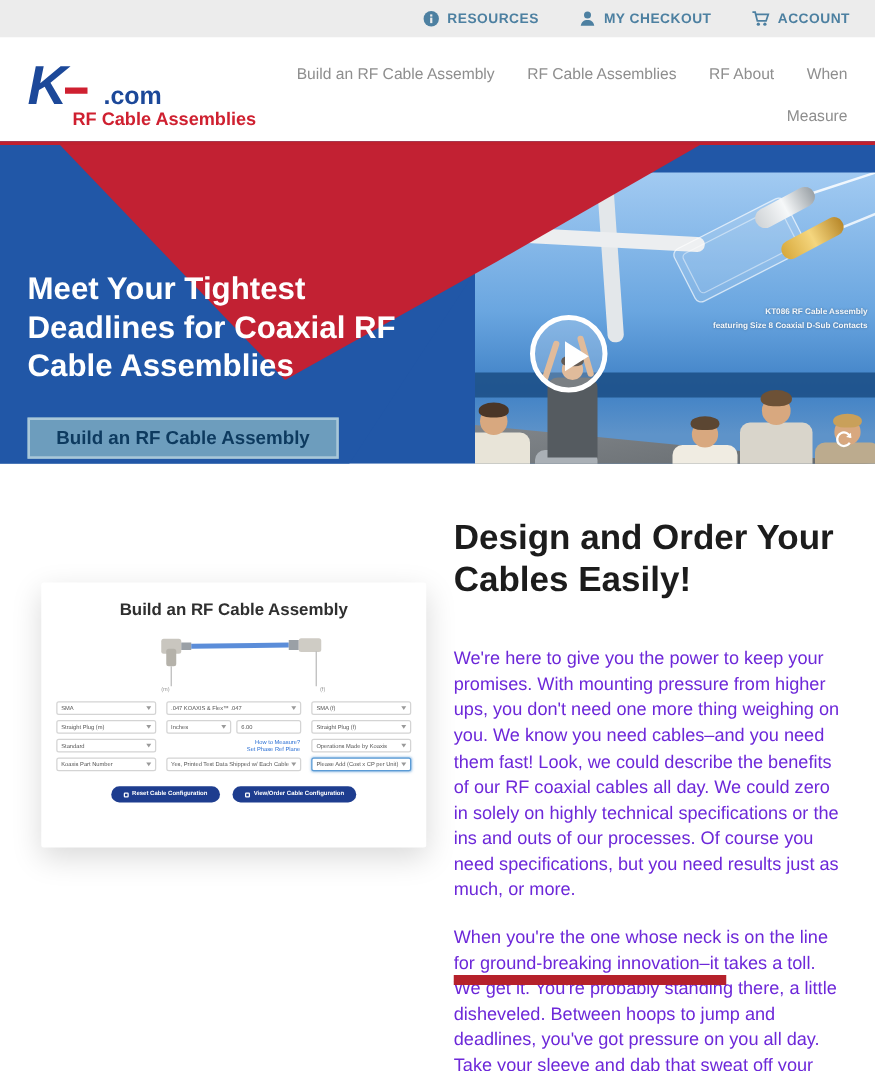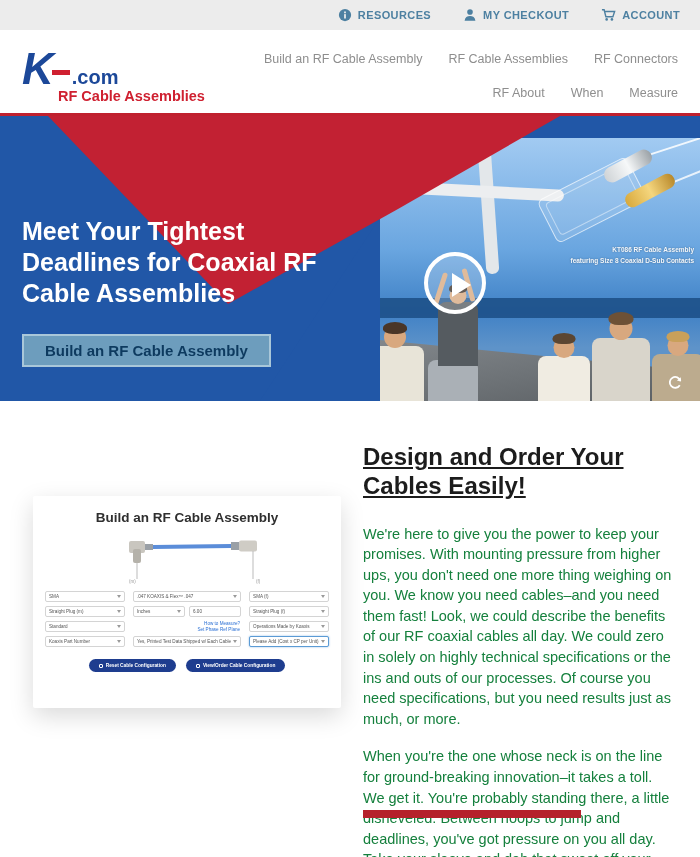--- a/index.html
+++ b/index.html
@@ -14,28 +14,28 @@
   .topbar-item svg { display:block; }
 
   
   .header { height:83px; display:flex; justify-content:space-between;
             padding:0 22px 0 22px; background:#fff; }
   .logo { padding-top:14px; cursor:pointer; }
   .logo-line { display:flex; align-items:baseline; color:#1c4899; font-weight:700; white-space:nowrap; }
   .logo-k { font-size:44px; font-style:italic; letter-spacing:-2px; }
   .logo-dash { width:18px; height:5px; background:#cf2030; align-self:center; margin:6px 1px 0 0; }
   .logo-oaxis { font-size:36px; letter-spacing:0.5px; }
-  .logo-com { font-size:20px; margin-left:1px; }
+  .logo-com { font-size:20px; margin-left:12px; }
   .logo-tagline { color:#cf2030; font-size:14.5px; font-weight:700; margin:-6px 0 0 36px; }
   .nav { width:470px; display:flex; flex-wrap:wrap; justify-content:flex-end;
          column-gap:26px; row-gap:1px; padding-top:16px; }
   .nav-item { font-size:12.5px; color:#8e8e8e; line-height:27px; cursor:pointer; white-space:nowrap; }
 
   
-  .hero { position:relative; height:288px; border-top:3px solid #c0202e;
+  .hero { position:relative; height:258px; border-top:3px solid #c0202e;
           background:#2157a7; overflow:hidden;text-decoration:underline; }
   .hero-photo { position:absolute; left:380px; top:20px; width:320px; height:282px;
                 background:linear-gradient(180deg,#a3cbf2 0%,#6aa6e0 40%,#3f81c6 62%,#5e93c9 75%);
                 z-index:1; overflow:hidden; }
   .sea { position:absolute; left:0; right:0; top:162px; height:20px; background:#1b4d85; opacity:.85; }
   .deck { position:absolute; bottom:0; left:0; width:100%; height:104px;
           background:linear-gradient(170deg,#8a8f94 0%,#6d7276 55%,#54585c 100%);
           clip-path:polygon(0 25%,100% 55%,100% 100%,0 100%); }
   .drone-body { position:absolute; left:102px; top:10px; width:13px; height:128px;
                 background:#e3e7ea; border-radius:6px; transform:rotate(-4deg); }
@@ -98,22 +98,22 @@
   .split .fld { flex:1; }
   .links { display:flex; flex-direction:column; align-items:flex-end; gap:1px;
            font-size:4.6px; color:#2a6fd4; height:11px; justify-content:center; padding-right:1px; }
   .links span { cursor:pointer; }
   .card-btns { display:flex; justify-content:center; gap:10px; margin-top:12px; }
   .pill { background:#1e3d8f; color:#fff; font-size:4.8px; font-weight:700;
           padding:4px 10px; border-radius:8px; display:flex; align-items:center; gap:3px; cursor:pointer; }
   .pill-ico { width:4px; height:4px; border:1px solid #fff; border-radius:1px; }
 
   .content { position:absolute; left:363px; top:42px; width:314px; }
-  .content h2 { font-size:24px; color:#1c1c1c; line-height:1.2; font-weight:700; margin-bottom:23px;text-decoration:underline; }
-  .content p { font-size:14.5px; color:#15803d; line-height:1.42; margin-bottom:17px; }
+  .content h2 { font-size:28px; color:#1c1c1c; line-height:1.2; font-weight:700; margin-bottom:37px; }
+  .content p { font-size:14.5px; color:#6d28d9; line-height:1.42; margin-bottom:17px; }
   .red-stub { position:absolute; left:363px; top:409px; width:218px; height:8px;
               background:#b5212b; cursor:pointer; }
 </style>
 </head>
 <body>
 
 <div class="topbar">
   <div class="topbar-item">
     <span>
         <svg width="14" height="14" viewBox="0 0 16 16">
@@ -150,21 +150,20 @@
     <div class="logo-line">
       <span class="logo-k">K</span>
         <span class="logo-dash"></span>
         <span class="logo-com">.com</span>
     </div>
     <div class="logo-tagline">RF Cable Assemblies</div>
   </div>
   <div class="nav">
     <span class="nav-item">Build an RF Cable Assembly</span>
     <span class="nav-item">RF Cable Assemblies</span>
-    <span class="nav-item">RF Connectors</span>
     <span class="nav-item">RF About</span>
     <span class="nav-item">When</span>
     <span class="nav-item">Measure</span>
   </div>
 </div>
 
 <div class="hero">
 
   <div class="hero-photo">
     <div class="sea"></div>

